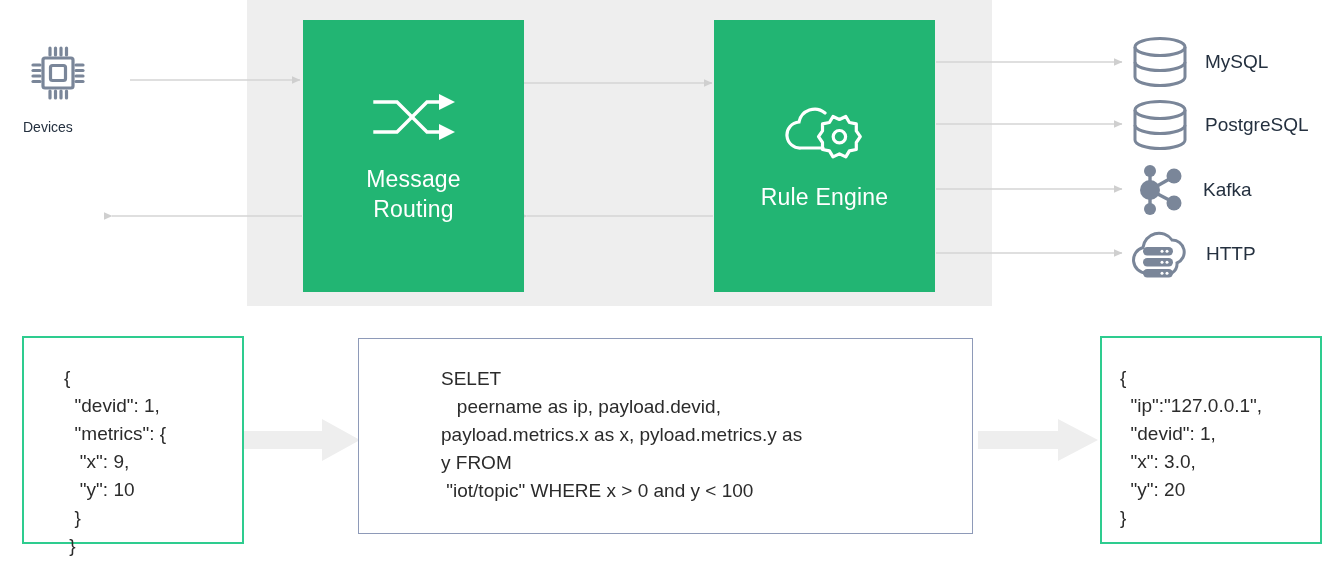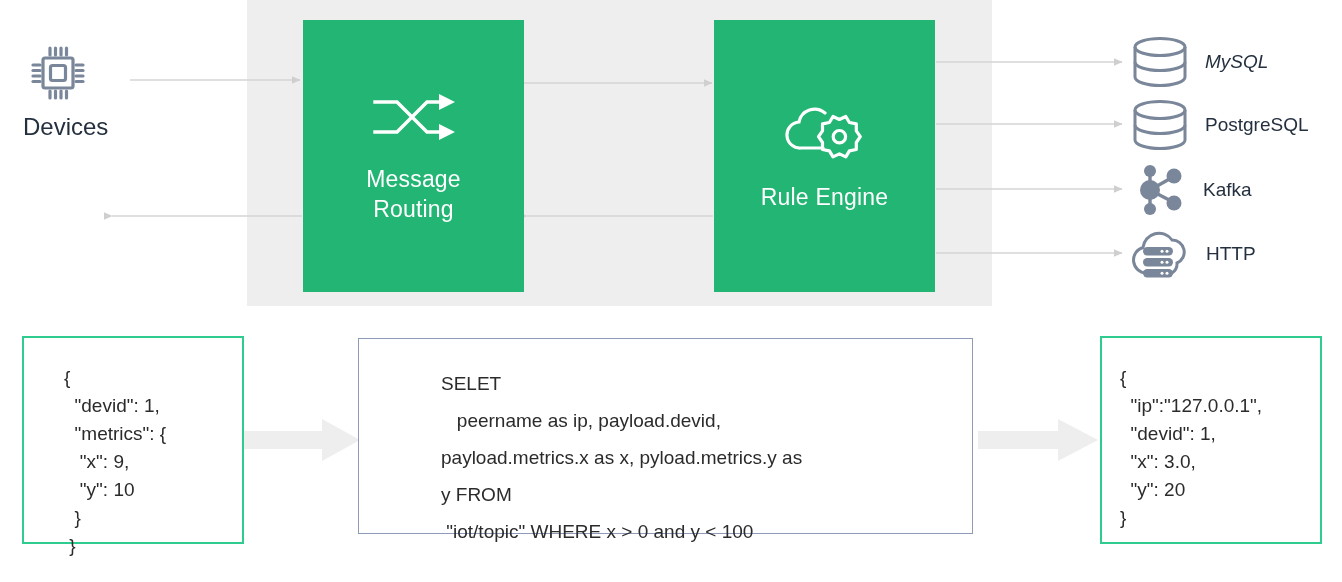--- a/index.html
+++ b/index.html
@@ -57,21 +57,21 @@
   #block-rule {
     left: 714px; top: 20px; width: 221px; height: 272px;
   }
 
   
   .endpoint {
     position: absolute;
   }
   .endpoint-label {
     color: #24303f;
-    font-size: 24px;
+    font-size: 14px;
     line-height: 22px;
     white-space: nowrap;
   }
   .left-endpoint .endpoint-label {
     margin-top: 8px;
     text-align: left;
   }
   .right-endpoint {
     display: flex;
     align-items: center;
@@ -105,21 +105,21 @@
   #box-input  { left: 22px;  top: 336px; width: 222px; height: 208px; }
   #box-sql    { left: 358px; top: 338px; width: 615px; height: 196px; }
   #box-output { left: 1100px;top: 336px; width: 222px; height: 208px; }
 
   #box-input .code-text {
     position: absolute; left: 40px; top: 26px;
     font-size: 19px; line-height: 28px;
   }
   #box-sql .code-text {
     position: absolute; left: 82px; top: 26px; width: 510px;
-    font-size: 19px; line-height: 37px;
+    font-size: 19px; line-height: 28px;
   }
   #box-output .code-text {
     position: absolute; left: 18px; top: 26px;
     font-size: 19px; line-height: 28px;
   }
 
   
   .block-arrow {
     position: absolute;
     height: 44px;
@@ -204,21 +204,21 @@
       </g>
       <path d="M68,6 L84,14 L68,22 z" fill="#ffffff"></path>
       <path d="M68,36 L84,44 L68,52 z" fill="#ffffff"></path>
     </svg>
     <div class="block-label">
       <div>Message</div>
       <div>Routing</div>
     </div>
   </div>
 
-  <div class="endpoint right-endpoint" style="left:1131px; top:36px;font-style:italic;">
+  <div class="endpoint right-endpoint" style="left:1131px; top:36px;">
     <svg width="58" height="52" viewBox="0 0 58 52">
       <g fill="none" stroke="#7a8699" stroke-width="3">
         <ellipse cx="29" cy="11" rx="25" ry="8.5"></ellipse>
         <path d="M4,11 L4,41 A25,8.5 0 0 0 54,41 L54,11"></path>
         <path d="M4,26 A25,8.5 0 0 0 54,26"></path>
       </g>
     </svg>
     <div class="endpoint-label">MySQL</div>
   </div>
 

